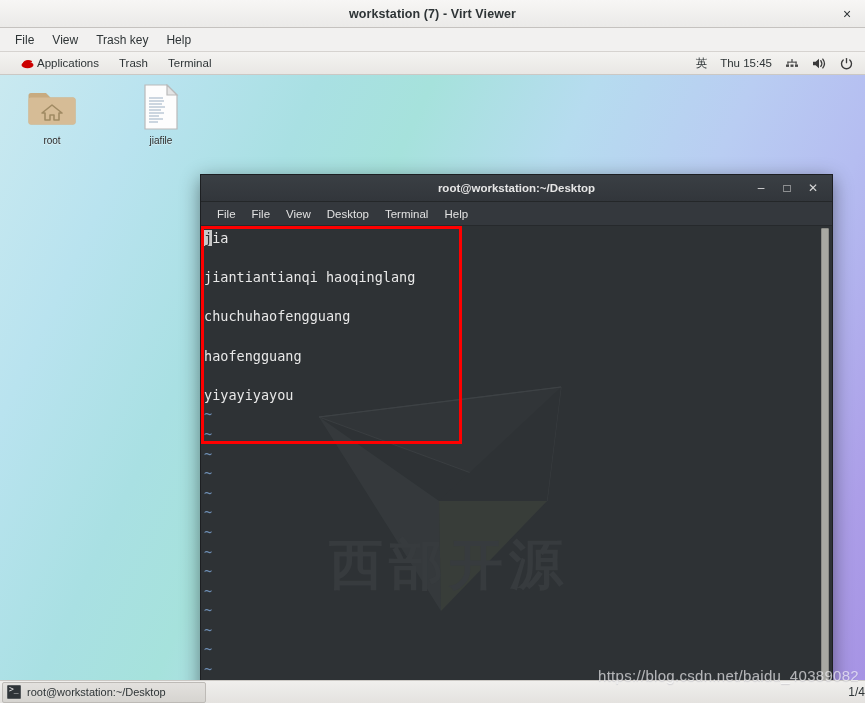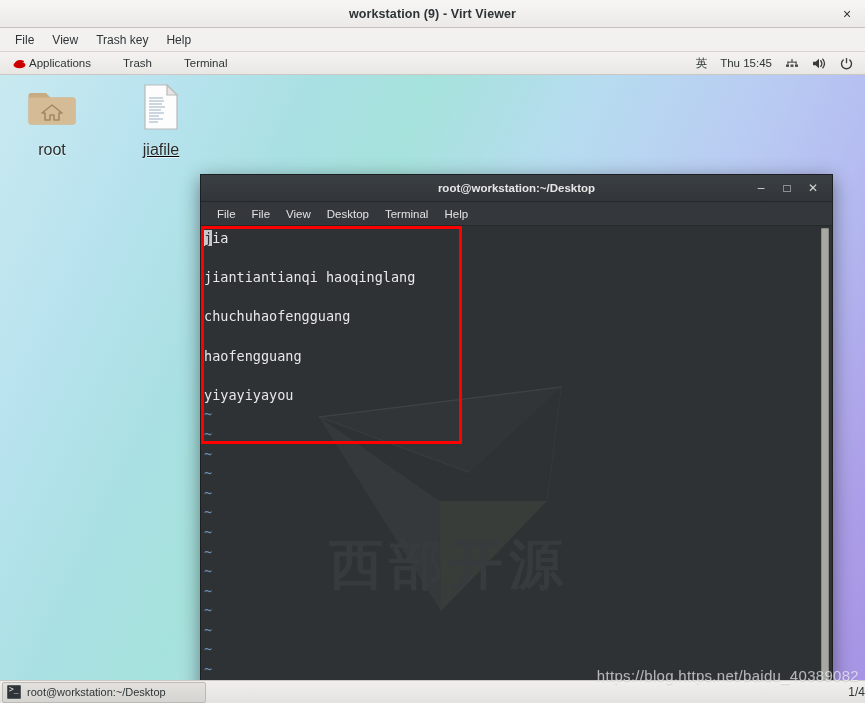--- a/index.html
+++ b/index.html
@@ -57,21 +57,21 @@
 
   
   #gnome-panel {
     position: absolute; top: 0; left: 0; right: 0; height: 23px;
     background: linear-gradient(#f4f3f1, #e9e7e4);
     border-bottom: 1px solid #cbc8c4;
     display: flex; align-items: center;
     font-size: 11.5px; color: #2e3436;
     z-index: 30;
   }
-  #gnome-panel .left { display: flex; align-items: center; padding-left: 4px; gap: 16px; }
+  #gnome-panel .left { display: flex; align-items: center; padding-left: 12px; gap: 4px; }
   #gnome-panel .pitem { padding: 3px 8px; white-space: nowrap; cursor: default; }
   #gnome-panel .right {
     margin-left: auto; display: flex; align-items: center; gap: 3px;
     padding-right: 7px;
   }
   #gnome-panel .tray { padding: 2px 5px; display: flex; align-items: center; }
   .redhat-icon { width: 15px; height: 11px; margin-right: 2px; position: relative; display:inline-block; }
   .redhat-icon svg { display:block; }
 
   
@@ -91,21 +91,21 @@
     overflow: hidden;
   }
 
   
   .dicon {
     position: absolute; width: 72px; text-align: center; cursor: default;
     user-select: none;
   }
   .dicon .glyph { height: 54px; display: flex; align-items: center; justify-content: center; }
   .dicon .lbl {
-    font-size: 16px; color: #2b2b2b; margin-top: 9px;
+    font-size: 10px; color: #2b2b2b; margin-top: 0;
     text-shadow: 0 1px 1px rgba(255,255,255,.65);
     line-height: 13px;
   }
 
   
   #term-win {
     position: absolute; left: 200px; top: 99px; width: 633px; height: 533px;
     background: #2b2e33;
     box-shadow: 0 5px 18px rgba(0,0,0,.45);
     display: flex; flex-direction: column;
@@ -226,21 +226,21 @@
     font-family: "Liberation Sans", sans-serif;
     text-shadow: 0 1px 1px rgba(120,120,140,.25);
   }
 </style>
 </head>
 <body>
 
 <div id="app-window">
 
   <div id="vv-titlebar">
-    <div id="vv-title">workstation (9) - Virt Viewer</div>
+    <div id="vv-title">workstation (7) - Virt Viewer</div>
     <div id="vv-close">×</div>
   </div>
 
   <div id="vv-menubar">
     <div class="mi">File</div>
     <div class="mi">View</div>
     <div class="mi">Trash key</div>
     <div class="mi">Help</div>
   </div>
 
@@ -297,21 +297,21 @@
         <div class="glyph">
           <svg width="48" height="42" viewBox="0 0 48 42">
             <path d="M3 7h15l4.5 4.5H45a2.5 2.5 0 012.5 2.5v22a2.5 2.5 0 01-2.5 2.5H3A2.5 2.5 0 01.5 36V9.5A2.5 2.5 0 013 7z" fill="#c8ab80"></path>
             <path d="M3 11.5h42a2.5 2.5 0 012.5 2.5v22a2.5 2.5 0 01-2.5 2.5H3A2.5 2.5 0 01.5 36V14a2.5 2.5 0 012.5-2.5z" fill="#d6bc96"></path>
             <path d="M24 19l10 8h-3v7h-5v-5h-4v5h-5v-7h-3z" fill="none" stroke="#a08a63" stroke-width="1.6" stroke-linejoin="round"></path>
           </svg>
         </div>
         <div class="lbl">root</div>
       </div>
 
-      <div class="dicon" style="left:125px; top:5px;text-decoration:underline;">
+      <div class="dicon" style="left:125px; top:5px;">
         <div class="glyph">
           <svg width="36" height="46" viewBox="0 0 36 46">
             <path d="M2 1h22l10 10v34H2z" fill="#fdfdfd" stroke="#b9b9b9" stroke-width="1.2"></path>
             <path d="M24 1v10h10z" fill="#e4e4e4" stroke="#b9b9b9" stroke-width="1.2"></path>
             <g stroke="#9bb0c4" stroke-width="1.05">
               <path d="M6 14h14M6 17h15M6 20h13M6 23h16M6 26h12M6 29h15M6 32h10M6 35h14M6 38h9"></path>
             </g>
           </svg>
         </div>
         <div class="lbl">jiafile</div>
@@ -362,16 +362,16 @@
     </div>
 
     <div id="gnome-taskbar">
       <div id="taskbar-item">
         <span class="term-mini"></span>
         <span>root@workstation:~/Desktop</span>
       </div>
       <div id="workspace-indicator">1/4</div>
     </div>
 
-    <div id="csdn-wm">https://blog.https.net/baidu_40389082</div>
+    <div id="csdn-wm">https://blog.csdn.net/baidu_40389082</div>
 
   </div>
 </div>
 
 </body></html>

